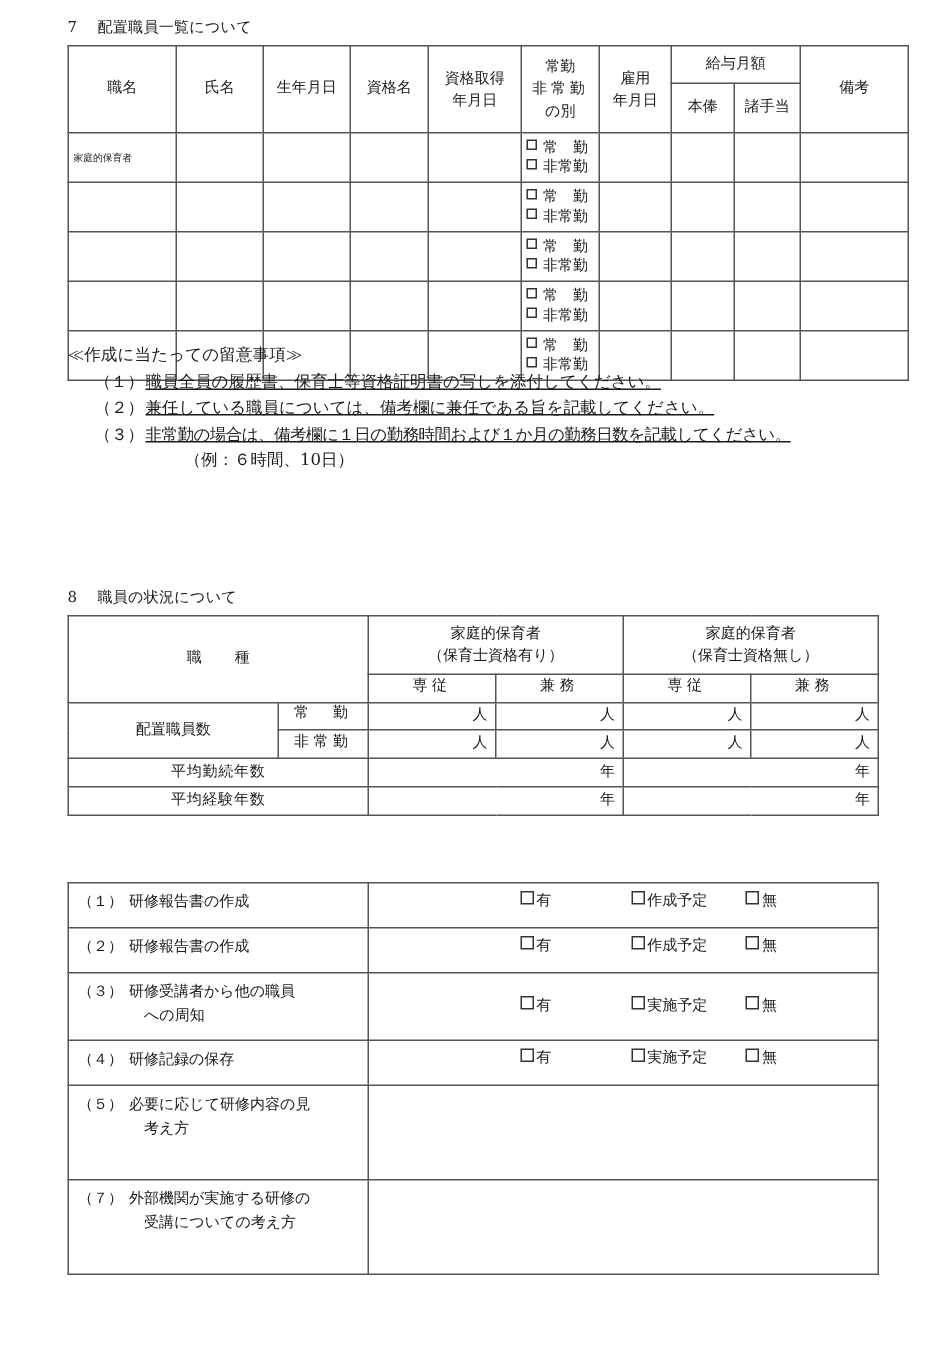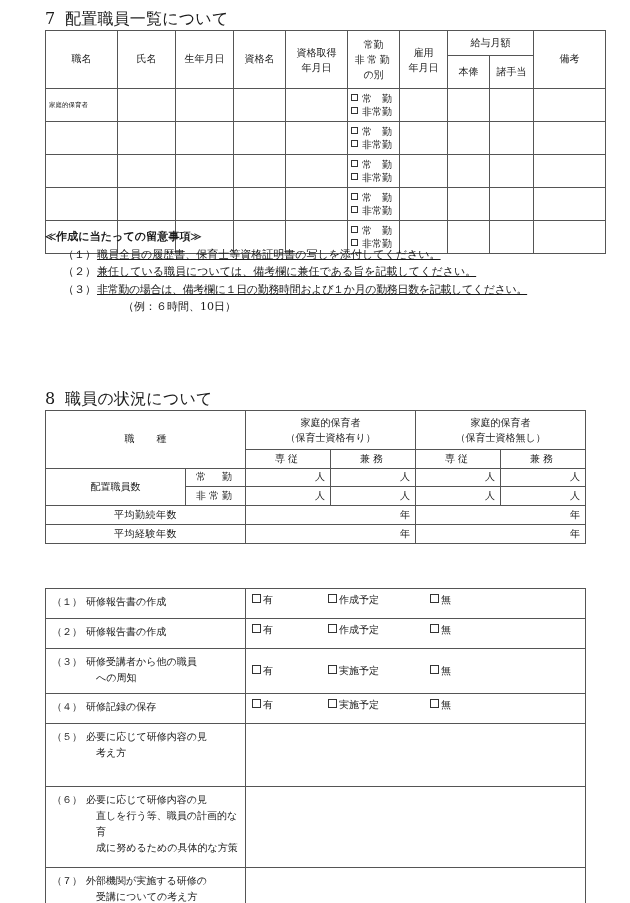--- a/index.html
+++ b/index.html
@@ -19,21 +19,21 @@
   .page {
     position: absolute;
     left: 0; top: 0;
     width: 630px; height: 903px;
     overflow: hidden;
   }
 
   
   .section-heading {
     position: absolute;
-    font-size: 16px;
+    font-size: 10px;
     line-height: 14px;
     white-space: nowrap;
     letter-spacing: .2px;
   }
   .section-heading .num { display: inline-block; width: 20px; }
 
   
   table.form {
     position: absolute;
     border-collapse: collapse;
@@ -82,21 +82,21 @@
 
   
   .notes {
     position: absolute;
     left: 45px;
     top: 228px;
     width: 550px;
     font-size: 11px;
     line-height: 17.6px;
   }
-  .notes .title { letter-spacing: .1px; font-weight: bold; }
+  .notes .title { letter-spacing: .1px; }
   .notes .item {
     padding-left: 18px;
     text-indent: 0;
     position: relative;
   }
   .notes .item .lbl {
     display: inline-block;
     width: 34px;
   }
   .notes .item .body {
@@ -109,37 +109,37 @@
   .notes .example {
     padding-left: 60px;
   }
   .notes .tight { letter-spacing: -0.35px; }
 
   
   #table8 { left: 45px; top: 410px; width: 540px; font-size: 10px; }
   #table8 td { height: 17px; }
   #table8 .jobtype { font-size: 10px; letter-spacing: 6px; padding-left: 6px; }
   #table8 .catname { font-size: 10px; }
-  #table8 .sub { font-size: 10px; letter-spacing: 3px; }
+  #table8 .sub { font-size: 10px; letter-spacing: 3px; font-family: Liberation Mono, monospace; }
   #table8 .unit { text-align: right; padding-right: 5px; }
   #table8 .avg { letter-spacing: .5px; }
   #table8 .two-line { line-height: 15px; }
 
   
   #table9 { left: 45px; top: 588px; width: 540px; font-size: 10px; }
   #table9 td { vertical-align: top; }
   #table9 td.qcell {
     text-align: left;
     padding: 5px 4px 5px 6px;
     line-height: 16px;
   }
   #table9 td.qcell .lbl { display: inline-block; width: 34px; }
   #table9 td.qcell .ind { padding-left: 44px; display: block; }
   #table9 td.opts {
-    text-align: left;
+    text-align: center;
     padding: 5px 0 5px 6px;
     white-space: nowrap;
   }
   #table9 td.opts .opt { display: inline-block; }
   #table9 td.opts .o1 { width: 76px; }
   #table9 td.opts .o2 { width: 102px; }
   #table9 .cb2 {
     display: inline-block;
     width: 7px; height: 7px;
     border: 1px solid #333;
@@ -404,28 +404,20 @@
       </tr>
 
       <tr>
         <td class="qcell" style="height:52px">
           <span class="lbl">（５）</span><span>必要に応じて研修内容の見</span>
           <span class="ind">考え方</span>
         </td>
         <td></td>
       </tr>
 
-      <tr>
-        <td class="qcell" style="height:70px">
-          <span class="lbl">（６）</span><span>必要に応じて研修内容の見</span>
-          <span class="ind">直しを行う等、職員の計画的な育</span>
-          <span class="ind">成に努めるための具体的な方策</span>
-        </td>
-        <td></td>
-      </tr>
 
       <tr>
         <td class="qcell" style="height:52px">
           <span class="lbl">（７）</span><span>外部機関が実施する研修の</span>
           <span class="ind">受講についての考え方</span>
         </td>
         <td></td>
       </tr>
     </tbody>
   </table>

